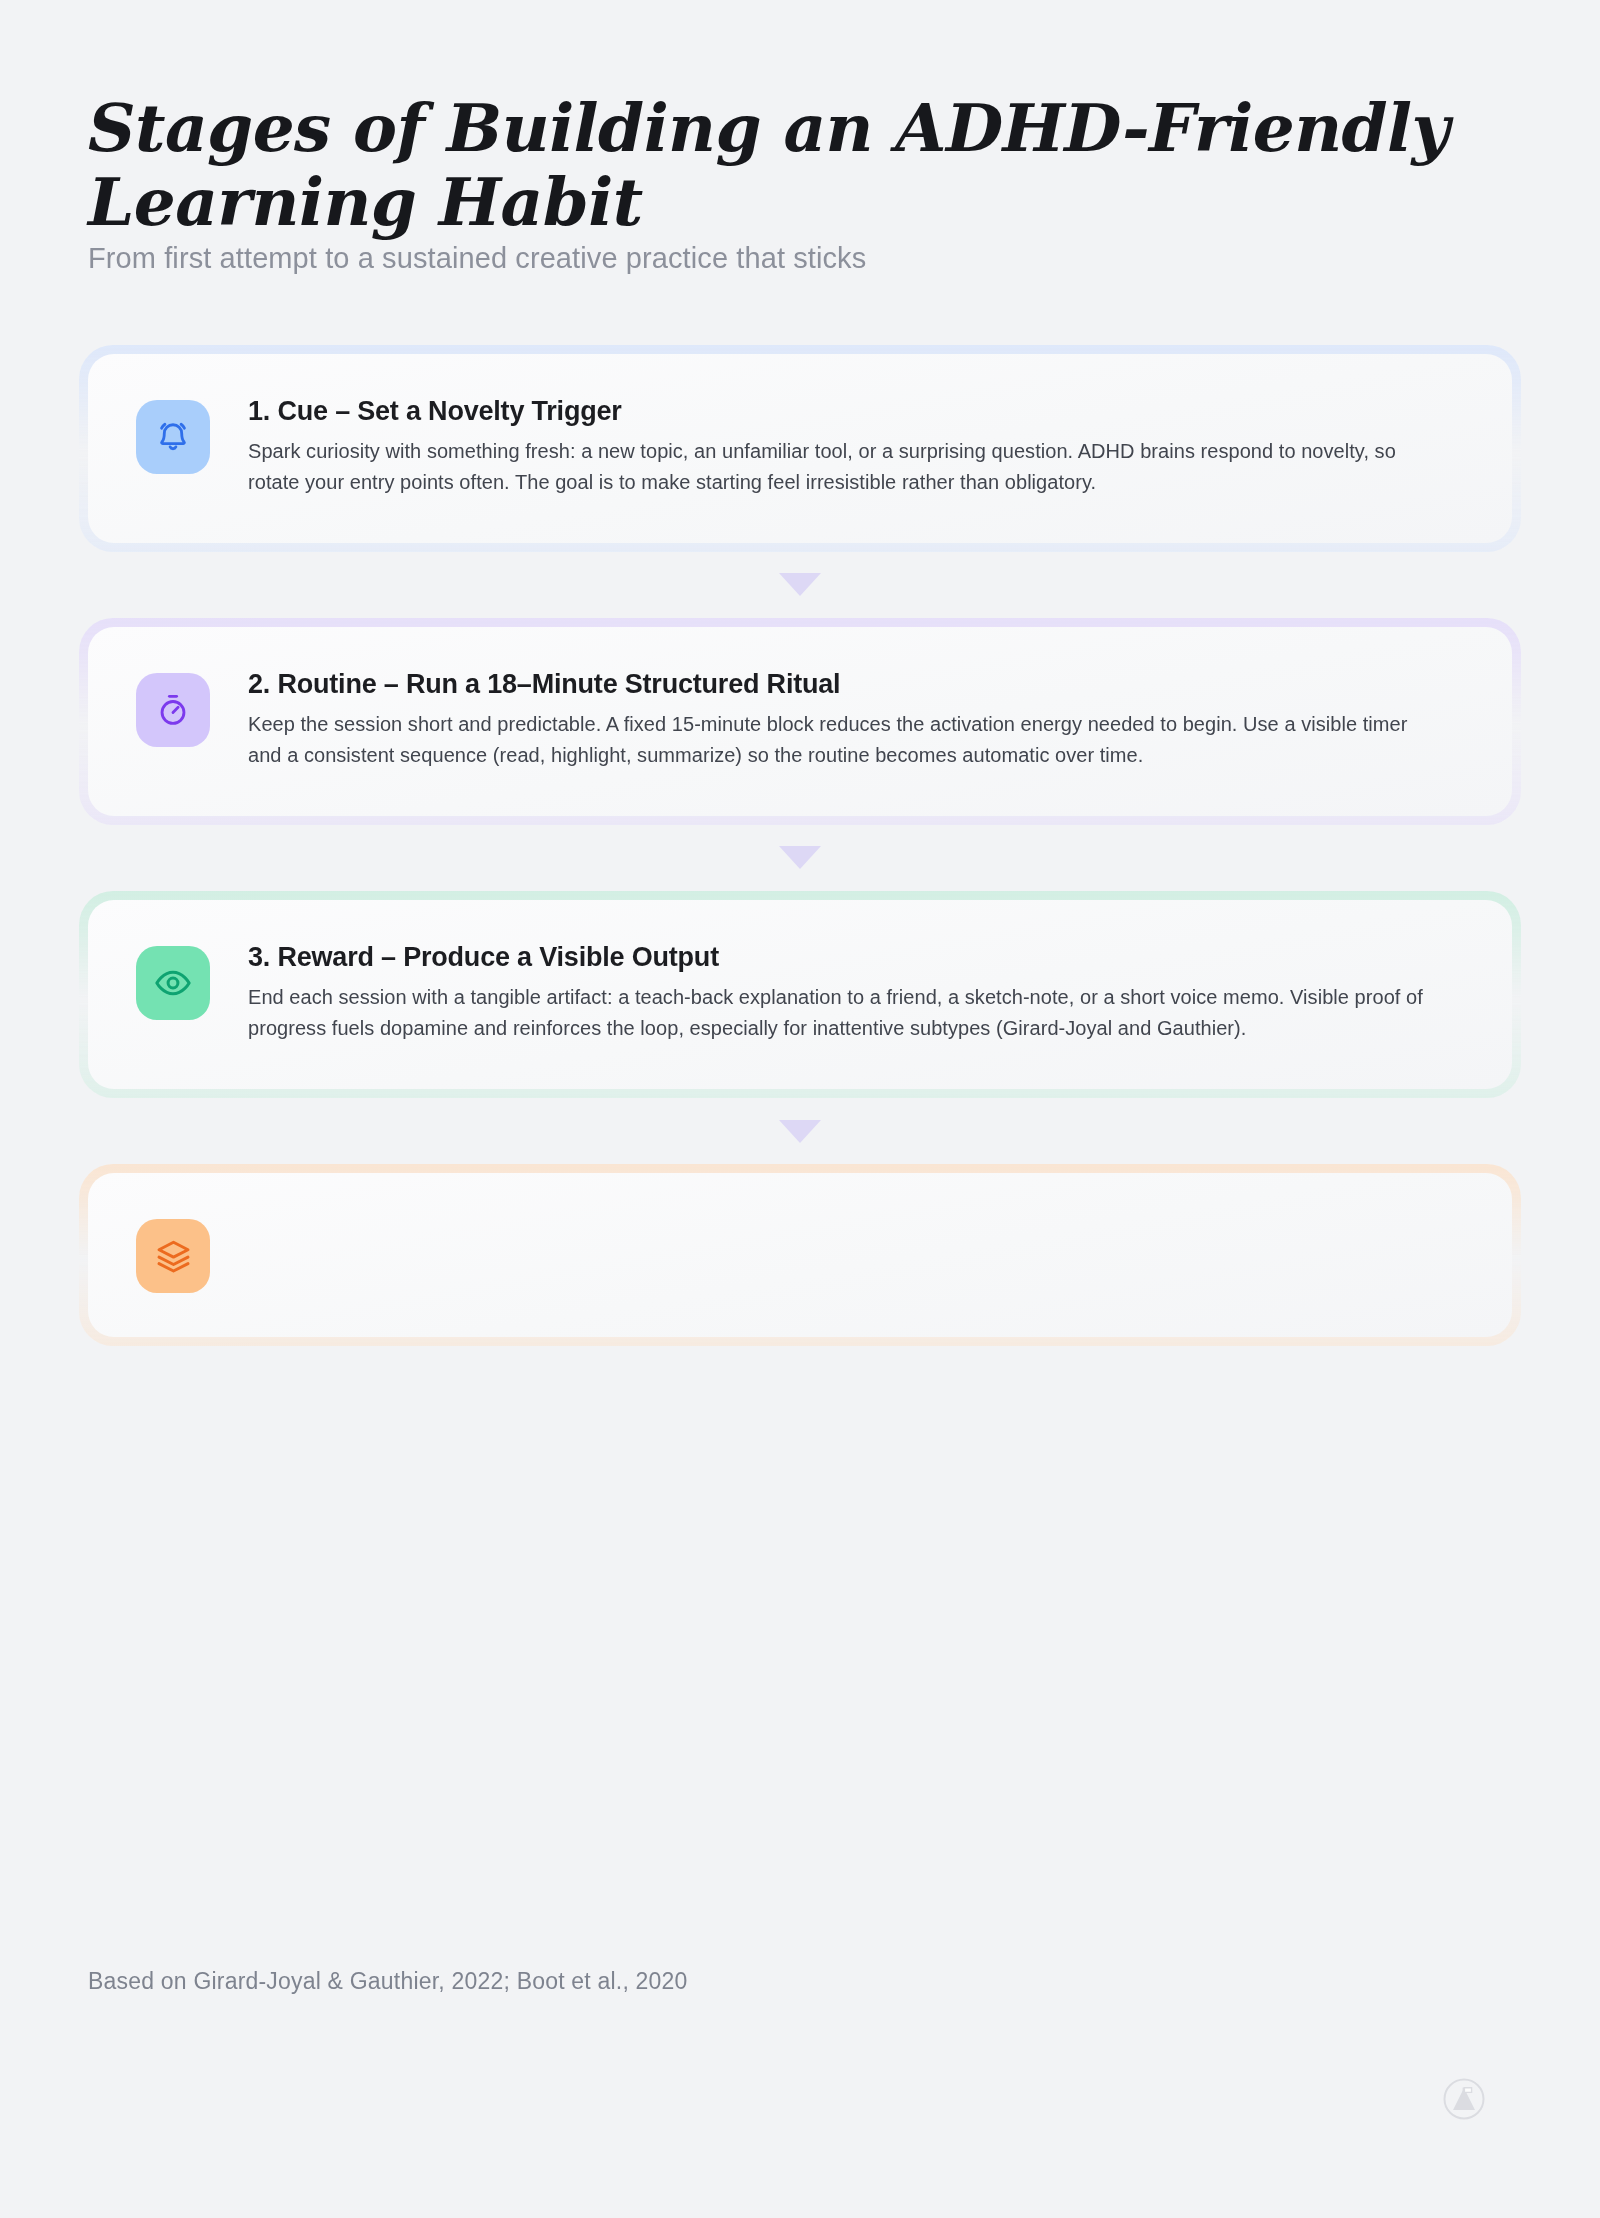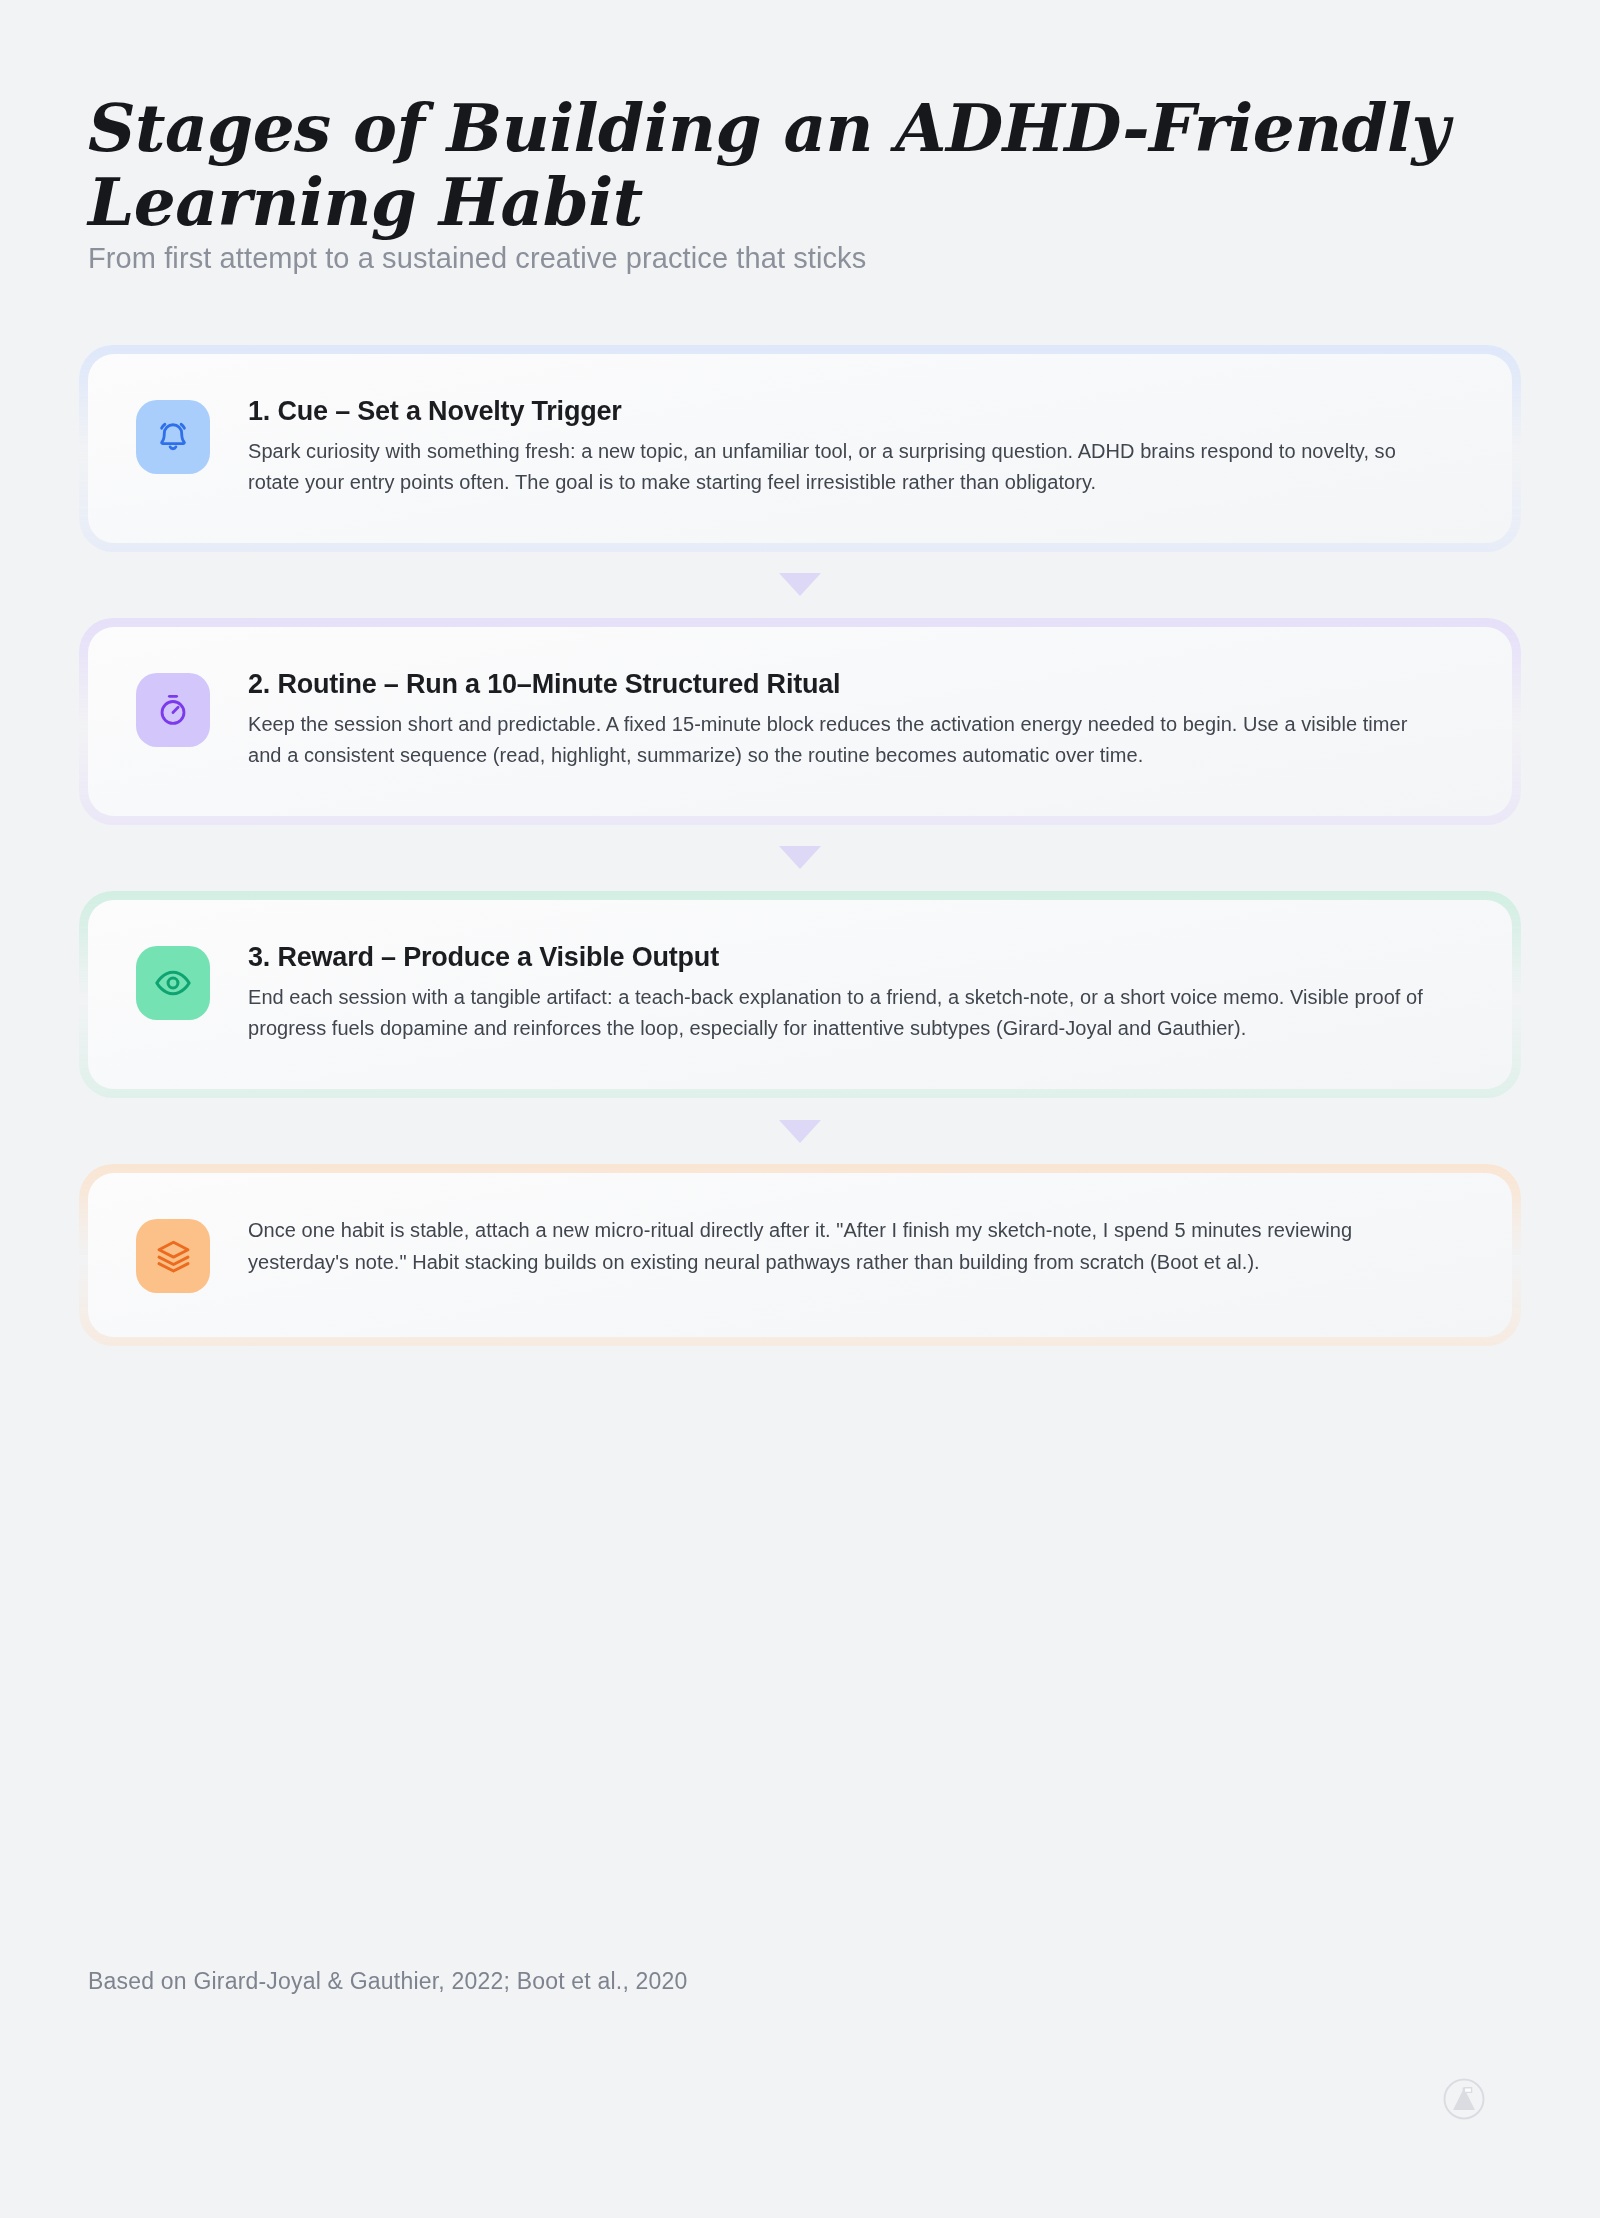--- a/index.html
+++ b/index.html
@@ -178,21 +178,21 @@
       <div class="halo" style="background: linear-gradient(rgb(228, 220, 250) 0%, rgba(228, 220, 250, 0.733) 18%, rgba(242, 243, 245, 0) 52%, rgba(228, 220, 250, 0.6) 100%);"></div>
       <div class="card">
         <div class="icon-box" style="background: rgb(211, 198, 251);">
           <svg width="36" height="36" viewBox="0 0 24 24" fill="none" stroke="#7c3aed" stroke-width="1.9" stroke-linecap="round" stroke-linejoin="round">
             <circle cx="12" cy="13.6" r="7.3"></circle>
             <path d="M9.6 2.9h4.8"></path>
             <path d="M12 13.6l3.4-3.4"></path>
           </svg>
         </div>
         <div class="card-body">
-          <div class="card-title">2. Routine – Run a 10–Minute Structured Ritual</div>
+          <div class="card-title">2. Routine – Run a 18–Minute Structured Ritual</div>
           <div class="card-desc">Keep the session short and predictable. A fixed 15-minute block reduces the activation energy needed to begin. Use a visible timer and a consistent sequence (read, highlight, summarize) so the routine becomes automatic over time.</div>
         </div>
       </div>
     </div>
 
     <div class="connector">
       <div class="arrow-down" style="border-top-color: rgb(221, 216, 245);"></div>
     </div>
 
     <div class="card-wrap">
@@ -219,21 +219,20 @@
       <div class="halo" style="background: linear-gradient(rgb(251, 227, 205) 0%, rgba(251, 227, 205, 0.733) 18%, rgba(242, 243, 245, 0) 52%, rgba(251, 227, 205, 0.6) 100%);"></div>
       <div class="card">
         <div class="icon-box" style="background: rgb(252, 193, 137);">
           <svg width="37" height="37" viewBox="0 0 24 24" fill="none" stroke="#ec6b1f" stroke-width="1.9" stroke-linecap="round" stroke-linejoin="round">
             <path d="M12 2.8L2.6 7.6 12 12.4l9.4-4.8z"></path>
             <path d="M2.6 12.4L12 17.2l9.4-4.8"></path>
             <path d="M2.6 16.6L12 21.4l9.4-4.8"></path>
           </svg>
         </div>
         <div class="card-body">
-          <div class="card-desc">Once one habit is stable, attach a new micro-ritual directly after it. "After I finish my sketch-note, I spend 5 minutes reviewing yesterday's note." Habit stacking builds on existing neural pathways rather than building from scratch (Boot et al.).</div>
         </div>
       </div>
     </div>
 
   </div>
 
   <div class="footer-note">Based on Girard-Joyal &amp; Gauthier, 2022; Boot et al., 2020</div>
 
   <div class="watermark">
     <svg width="42" height="42" viewBox="0 0 42 42">

